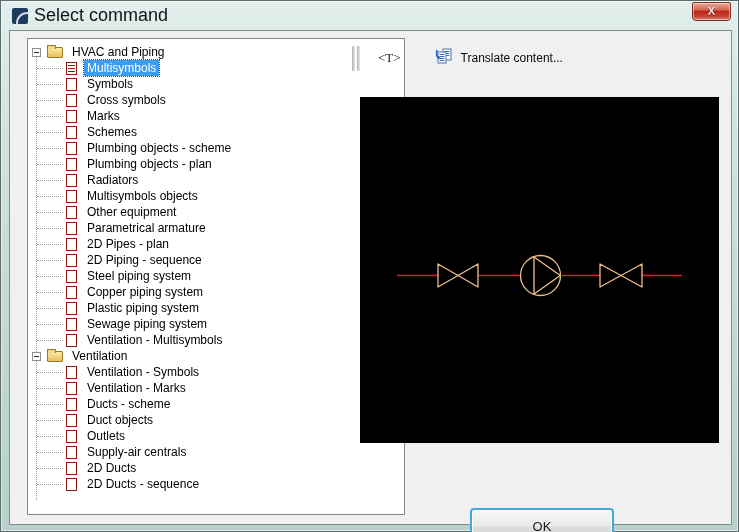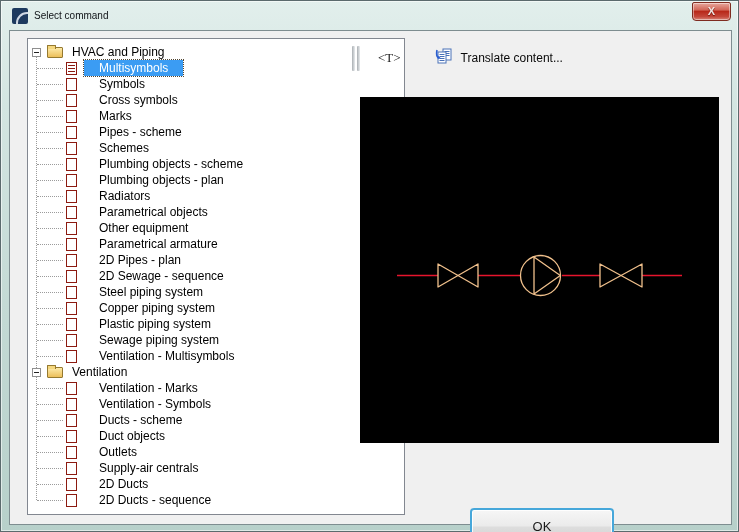--- a/index.html
+++ b/index.html
@@ -12,21 +12,21 @@
     border:1px solid #5b6a6d;
     box-shadow: inset 0 0 0 1px rgba(255,255,255,.55);
   }
 
   
   .titlebar { position:absolute; left:0; top:0; right:0; height:29px; }
   .app-icon { position:absolute; left:11px; top:7px; width:16px; height:16px;
     background:#1d3a5f; border-radius:2px; overflow:hidden; }
   .app-icon::before { content:''; position:absolute; left:4px; top:4px; width:18px; height:18px;
     border:2px solid #cfd8e4; border-radius:50%; }
-  .title-text { position:absolute; left:33px; top:0; line-height:29px; font-size:10px; color:#101418; }
+  .title-text { position:absolute; left:33px; top:0; line-height:29px; font-size:18px; color:#101418; }
   .close-btn { position:absolute; right:7px; top:1px; width:39px; height:19px;
     border:1px solid #7e2c20; border-radius:2px 2px 4px 4px;
     background:linear-gradient(180deg,#e7a79c 0%,#d2685a 40%,#b8291a 50%,#c4473a 80%,#d98779 100%);
     box-shadow: inset 0 0 0 1px rgba(255,255,255,.45);
     color:#efe5e2; font-size:11px; font-weight:bold; text-align:center; line-height:17px;
     cursor:default; text-shadow:0 1px 1px #6e1408; padding:0; }
 
   
   .client { position:absolute; left:8px; top:29px; width:723px; height:495px;
     background:#f0f0f0; border:1px solid #7e8d90; }
@@ -46,21 +46,21 @@
   .folder-icon::before { content:''; position:absolute; left:-1px; top:-3px; width:7px; height:3px;
     background:#f5d77e; border:1px solid #95792f; border-bottom:none; border-radius:1px 1px 0 0; }
   .root-label { margin-left:7px; padding:1px 2px; }
   .child-row::before { content:''; position:absolute; left:9px; top:8px; width:26px;
     border-top:1px dotted #9b9b9b; }
   .item-icon { position:relative; width:11px; height:13px; margin-left:38px;
     border:1.5px solid var(--maroon,#8c1a10); background:#fff; flex:0 0 auto; z-index:1; }
   .item-icon.list-icon::before { content:''; position:absolute; left:1px; right:1px; top:2px; height:1px;
     background:var(--maroon,#8c1a10);
     box-shadow:0 3px 0 var(--maroon,#8c1a10), 0 6px 0 var(--maroon,#8c1a10); }
-  .child-label { margin-left:7px; padding:1px 15px; }
+  .child-label { margin-left:7px; padding:1px 3px; }
   .child-label.selected-label { background:var(--sel-blue,#3b9cf3); color:#fff;
     outline:1px dotted rgba(40,25,0,.8); }
 
   
   .toolbar { position:absolute; left:342px; top:12px; height:30px; display:flex; align-items:center; }
   .grip { display:flex; gap:2px; height:25px; margin-right:12px; }
   .grip i { width:3px; background:linear-gradient(90deg,#a9aeb2,#e9ecee); border-radius:1px; }
   .tb-btn { display:flex; align-items:center; gap:8px; border:none; background:transparent;
     font-family:"Liberation Sans",sans-serif; font-size:12px; color:#0a0a0a; padding:3px 6px; cursor:default; }
   .tb-btn + .tb-btn { margin-left:22px; }
@@ -109,57 +109,53 @@
           <div class="tree-row child-row">
             <span class="item-icon"></span>
             <span class="child-label">Cross symbols</span>
           </div>
           <div class="tree-row child-row">
             <span class="item-icon"></span>
             <span class="child-label">Marks</span>
           </div>
           <div class="tree-row child-row">
             <span class="item-icon"></span>
-            <span class="child-label">Pipes - scheme</span>
-          </div>
-          <div class="tree-row child-row">
-            <span class="item-icon"></span>
             <span class="child-label">Schemes</span>
           </div>
           <div class="tree-row child-row">
             <span class="item-icon"></span>
             <span class="child-label">Plumbing objects - scheme</span>
           </div>
           <div class="tree-row child-row">
             <span class="item-icon"></span>
             <span class="child-label">Plumbing objects - plan</span>
           </div>
           <div class="tree-row child-row">
             <span class="item-icon"></span>
             <span class="child-label">Radiators</span>
           </div>
           <div class="tree-row child-row">
             <span class="item-icon"></span>
-            <span class="child-label">Parametrical objects</span>
+            <span class="child-label">Multisymbols objects</span>
           </div>
           <div class="tree-row child-row">
             <span class="item-icon"></span>
             <span class="child-label">Other equipment</span>
           </div>
           <div class="tree-row child-row">
             <span class="item-icon"></span>
             <span class="child-label">Parametrical armature</span>
           </div>
           <div class="tree-row child-row">
             <span class="item-icon"></span>
             <span class="child-label">2D Pipes - plan</span>
           </div>
           <div class="tree-row child-row">
             <span class="item-icon"></span>
-            <span class="child-label">2D Sewage - sequence</span>
+            <span class="child-label">2D Piping - sequence</span>
           </div>
           <div class="tree-row child-row">
             <span class="item-icon"></span>
             <span class="child-label">Steel piping system</span>
           </div>
           <div class="tree-row child-row">
             <span class="item-icon"></span>
             <span class="child-label">Copper piping system</span>
           </div>
           <div class="tree-row child-row">
@@ -174,25 +170,25 @@
             <span class="item-icon"></span>
             <span class="child-label">Ventilation - Multisymbols</span>
           </div>
           <div class="tree-row root-row">
             <span class="expand-box"></span>
             <span class="folder-icon"></span>
             <span class="root-label">Ventilation</span>
           </div>
           <div class="tree-row child-row">
             <span class="item-icon"></span>
+            <span class="child-label">Ventilation - Symbols</span>
+          </div>
+          <div class="tree-row child-row">
+            <span class="item-icon"></span>
             <span class="child-label">Ventilation - Marks</span>
-          </div>
-          <div class="tree-row child-row">
-            <span class="item-icon"></span>
-            <span class="child-label">Ventilation - Symbols</span>
           </div>
           <div class="tree-row child-row">
             <span class="item-icon"></span>
             <span class="child-label">Ducts - scheme</span>
           </div>
           <div class="tree-row child-row">
             <span class="item-icon"></span>
             <span class="child-label">Duct objects</span>
           </div>
           <div class="tree-row child-row">

